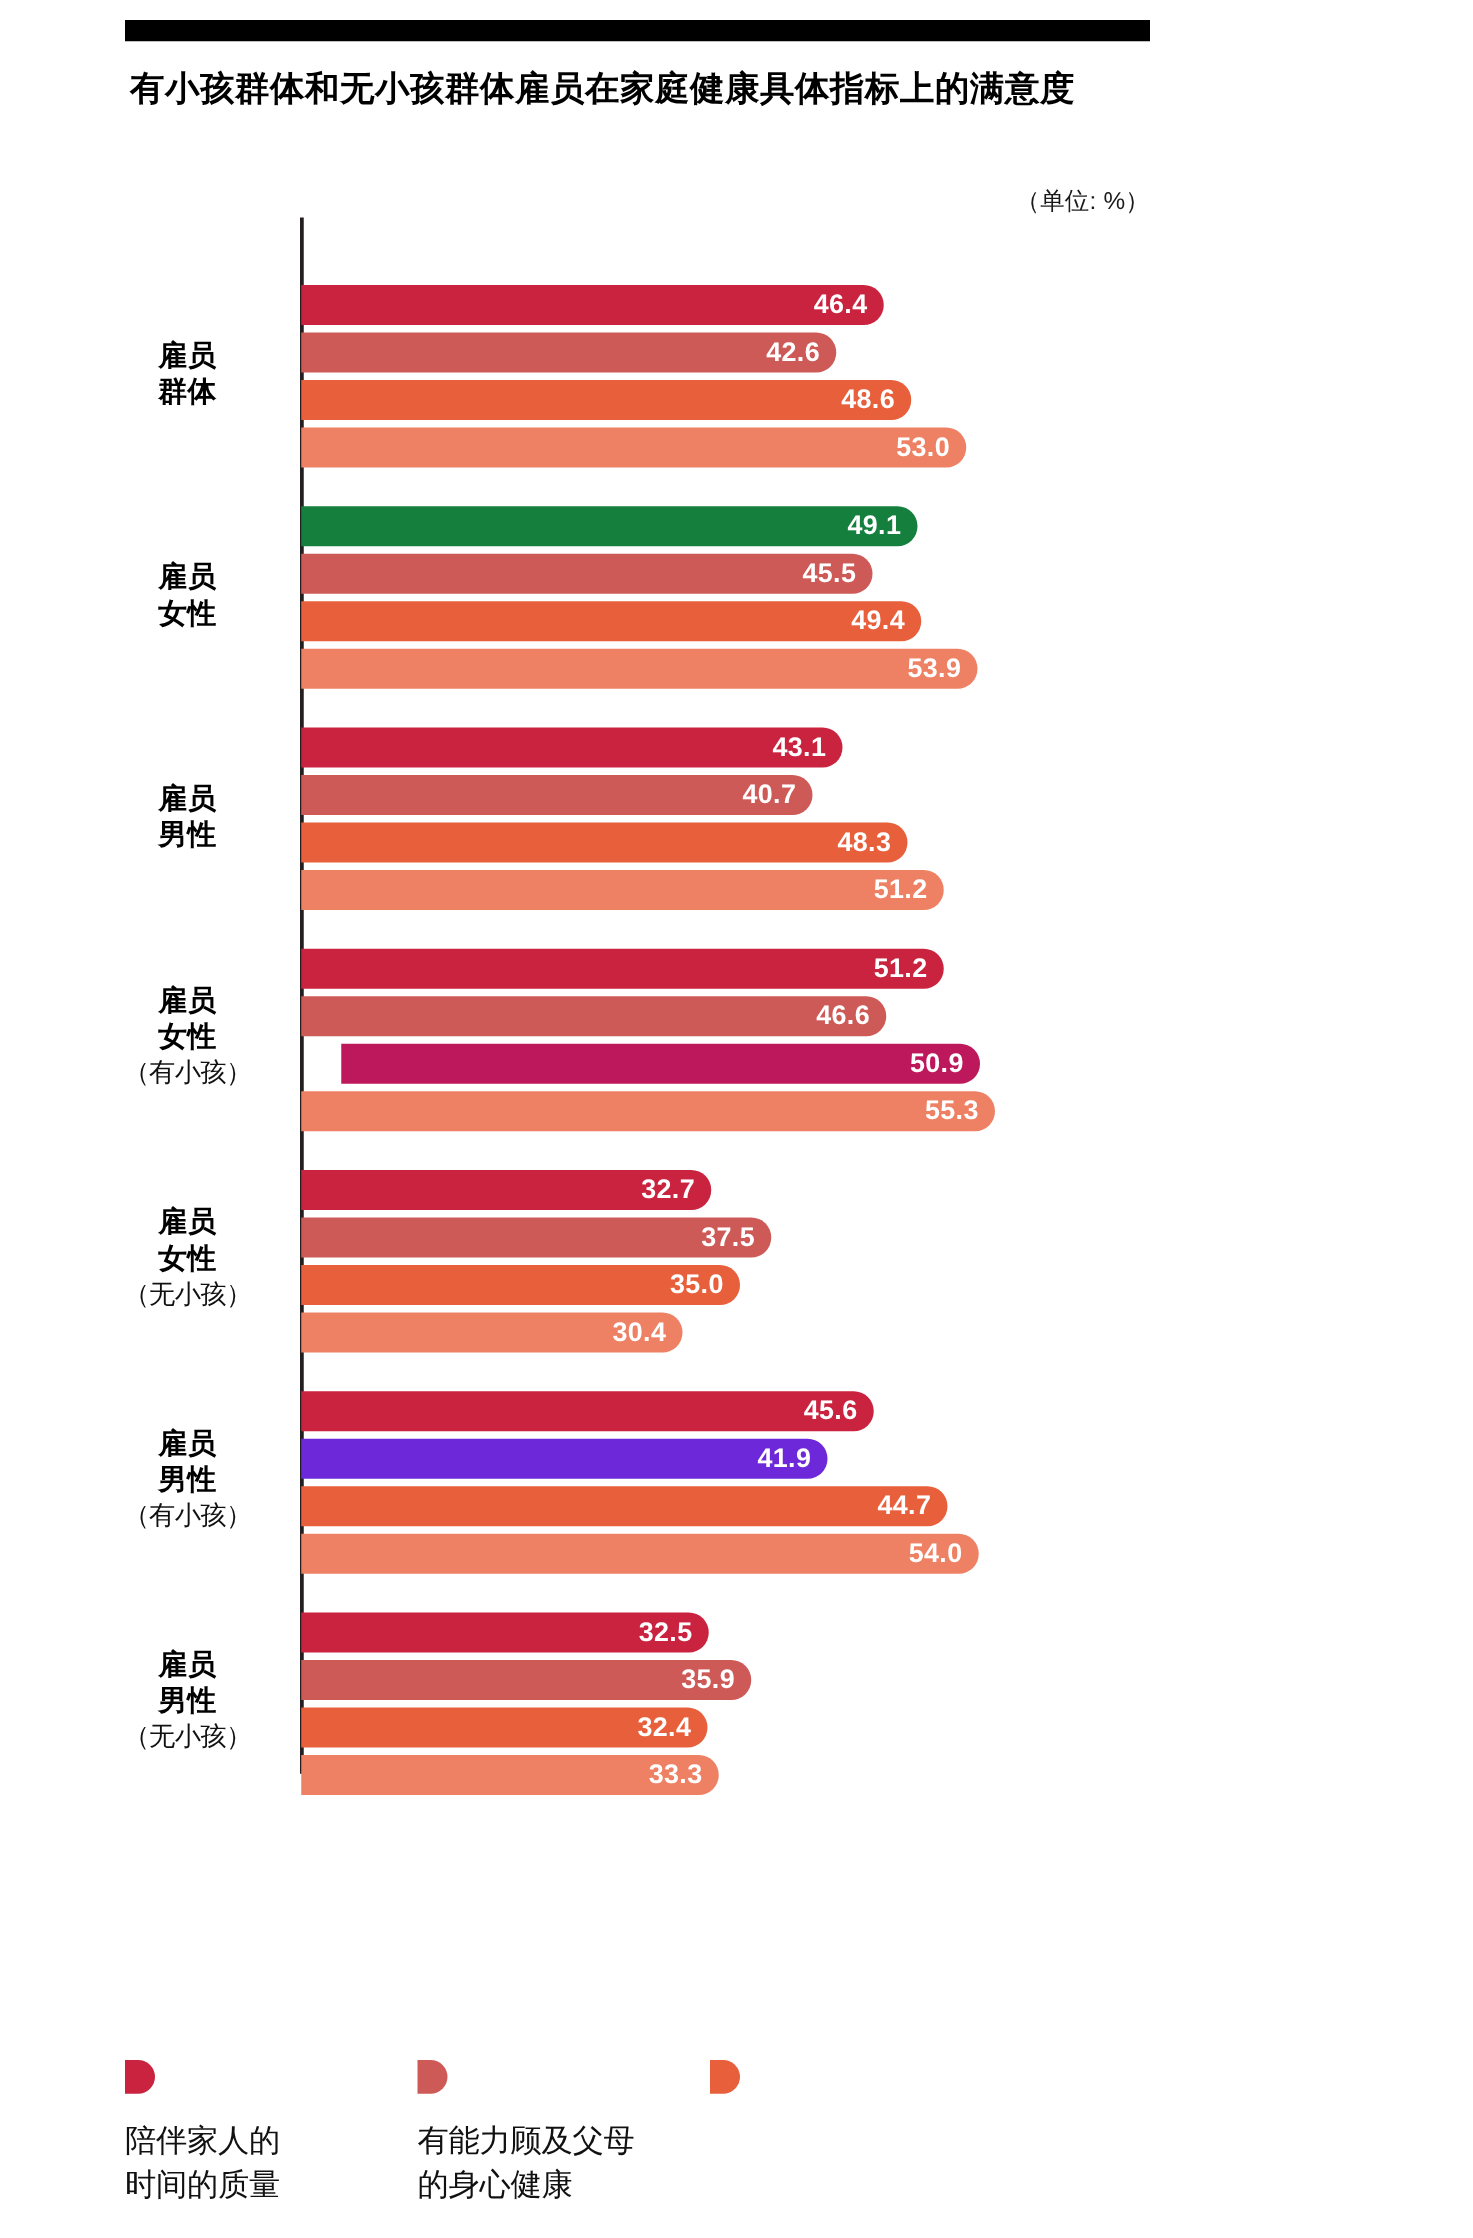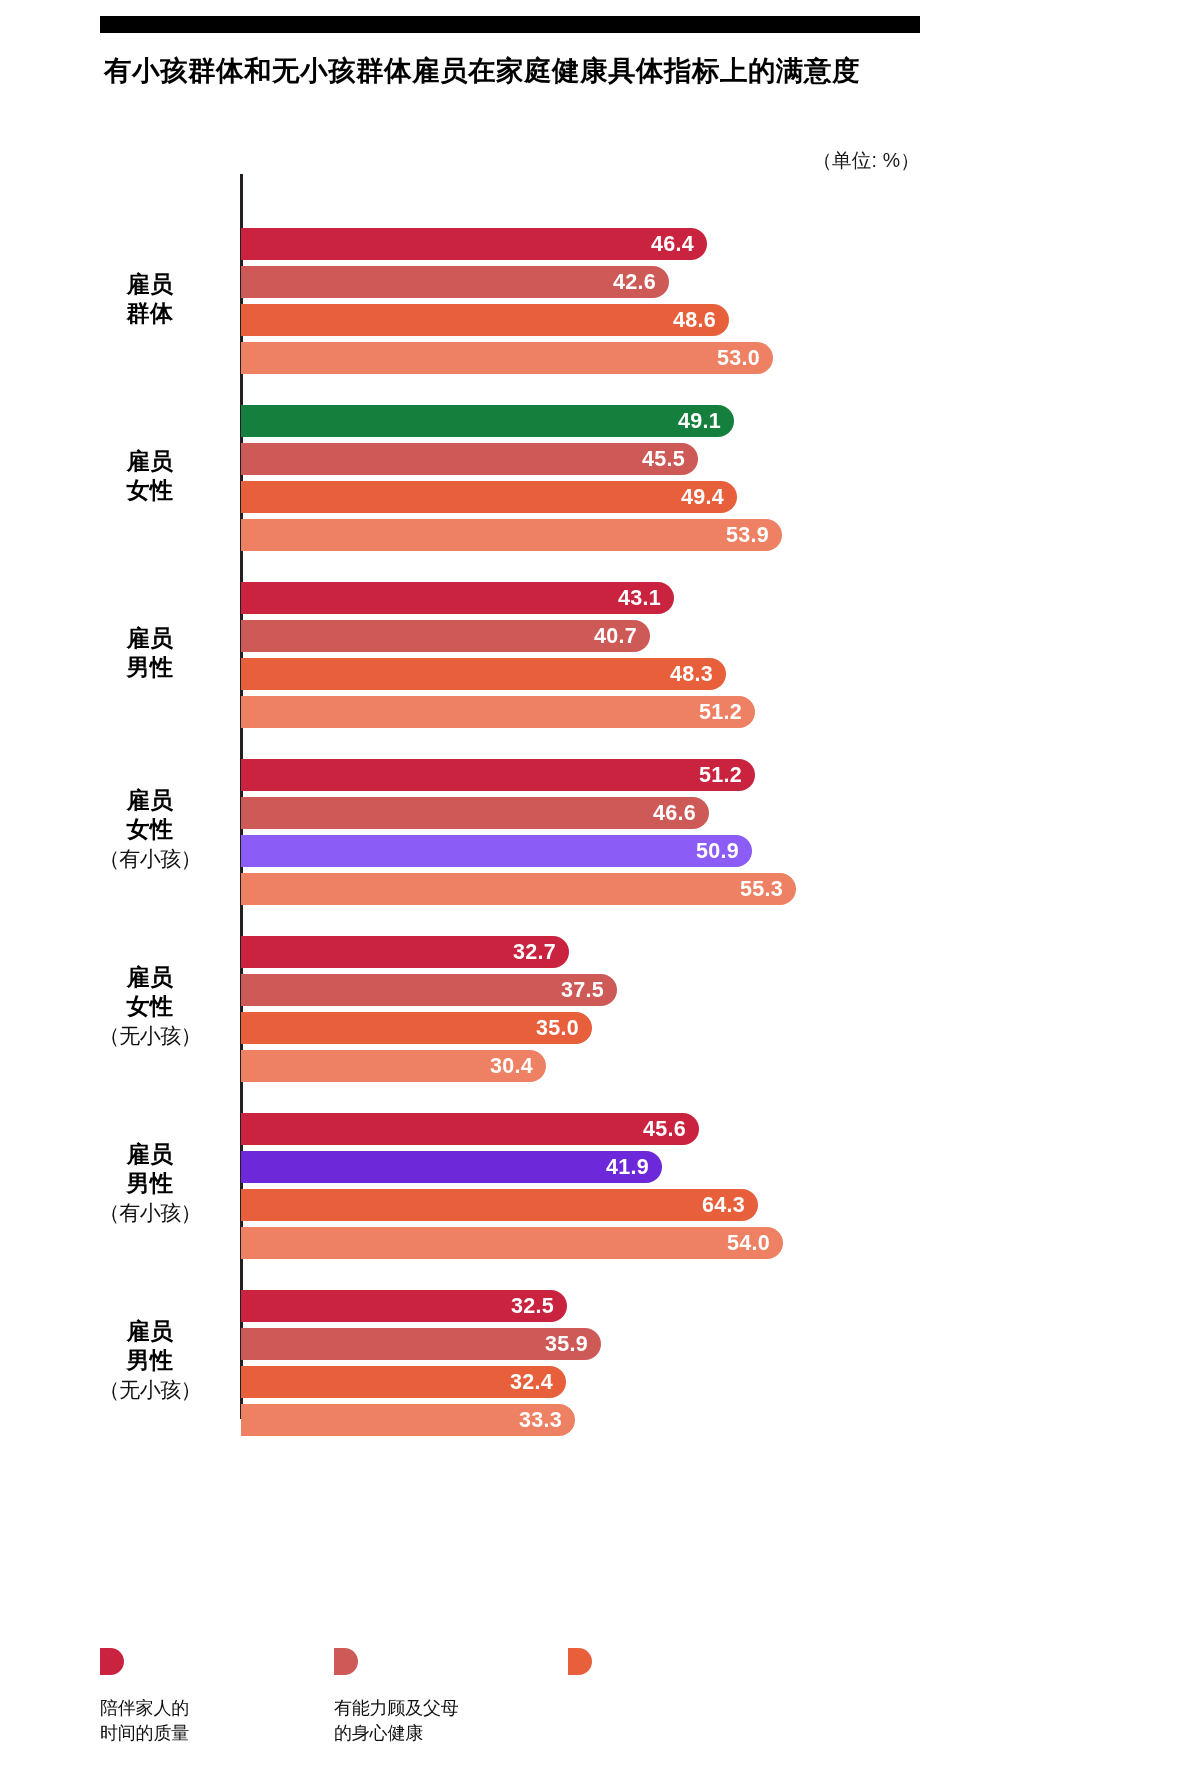--- a/index.html
+++ b/index.html
@@ -145,21 +145,21 @@
   }
 
   .legend-swatch {
     width: 24px;
     height: 27px;
     border-radius: 0 14px 14px 0;
     margin-bottom: 21px;
   }
 
   .legend-text {
-    font-size: 18px;
+    font-size: 25px;
     line-height: 1.38;
     color: #111111;
     letter-spacing: -0.2px;
   }
   .legend-text span { display: block; }
 </style>
 </head>
 <body>
 
 <div id="page">
@@ -261,21 +261,21 @@
             <div class="bar" style="background: rgb(201, 35, 63); width: 100%;">
               <span class="bar-val">51.2</span>
             </div>
           </div>
           <div class="bar-row" style="top: 38px; width: 468px;">
             <div class="bar" style="background: rgb(206, 90, 87); width: 100%;">
               <span class="bar-val">46.6</span>
             </div>
           </div>
           <div class="bar-row" style="top: 76px; width: 511px;">
-            <div class="bar" style="background: #8b5cf6; width: 100%;">
+            <div class="bar" style="background: #be185d; width: 100%; margin-left: 32px;">
               <span class="bar-val">50.9</span>
             </div>
           </div>
           <div class="bar-row" style="top: 114px; width: 555px;">
             <div class="bar" style="background: rgb(238, 129, 99); width: 100%;">
               <span class="bar-val">55.3</span>
             </div>
           </div>
         </div>
         <div class="group" style="top: 936px;">
@@ -316,21 +316,21 @@
               <span class="bar-val">45.6</span>
             </div>
           </div>
           <div class="bar-row" style="top: 38px; width: 421px;">
             <div class="bar" style="background: #6d28d9; width: 100%;">
               <span class="bar-val">41.9</span>
             </div>
           </div>
           <div class="bar-row" style="top: 76px; width: 517px;">
             <div class="bar" style="background: rgb(232, 96, 59); width: 100%;">
-              <span class="bar-val">64.3</span>
+              <span class="bar-val">44.7</span>
             </div>
           </div>
           <div class="bar-row" style="top: 114px; width: 542px;">
             <div class="bar" style="background: rgb(238, 129, 99); width: 100%;">
               <span class="bar-val">54.0</span>
             </div>
           </div>
         </div>
         <div class="group" style="top: 1290px;">
           <div class="glabel" style="left: 70px; width: 160px; top: 27px;">

